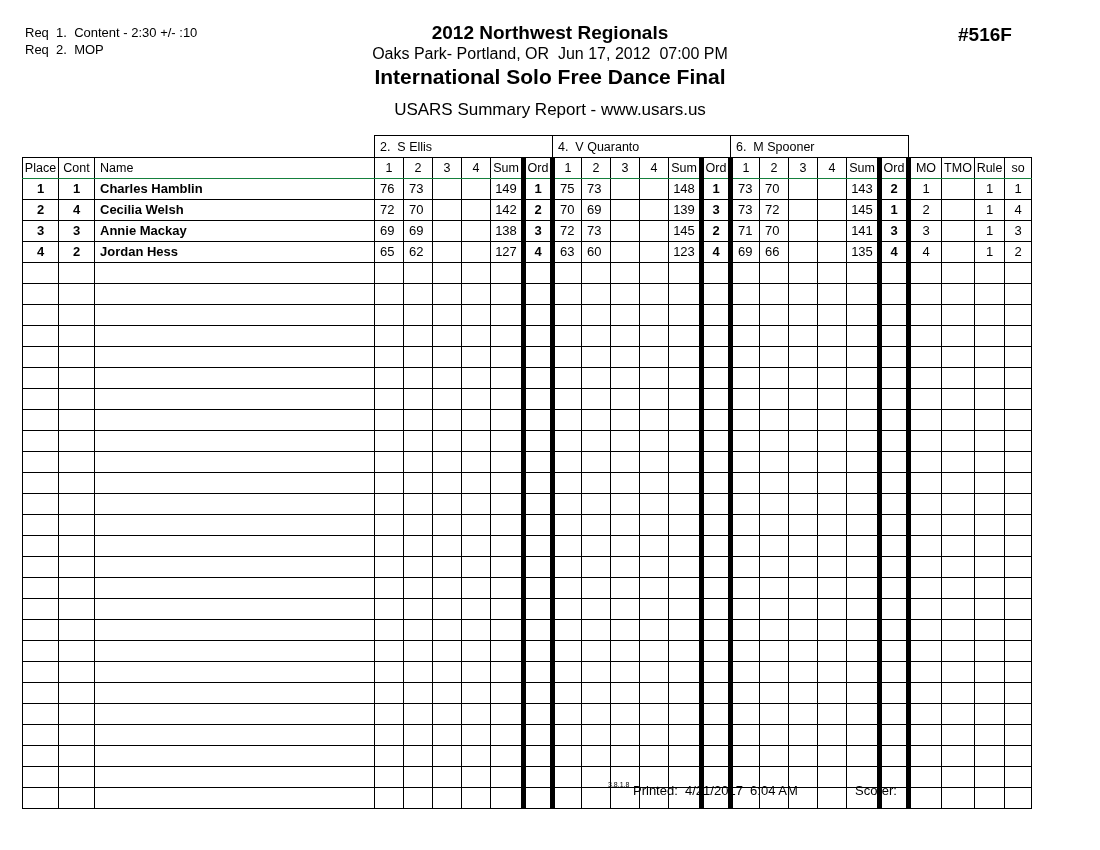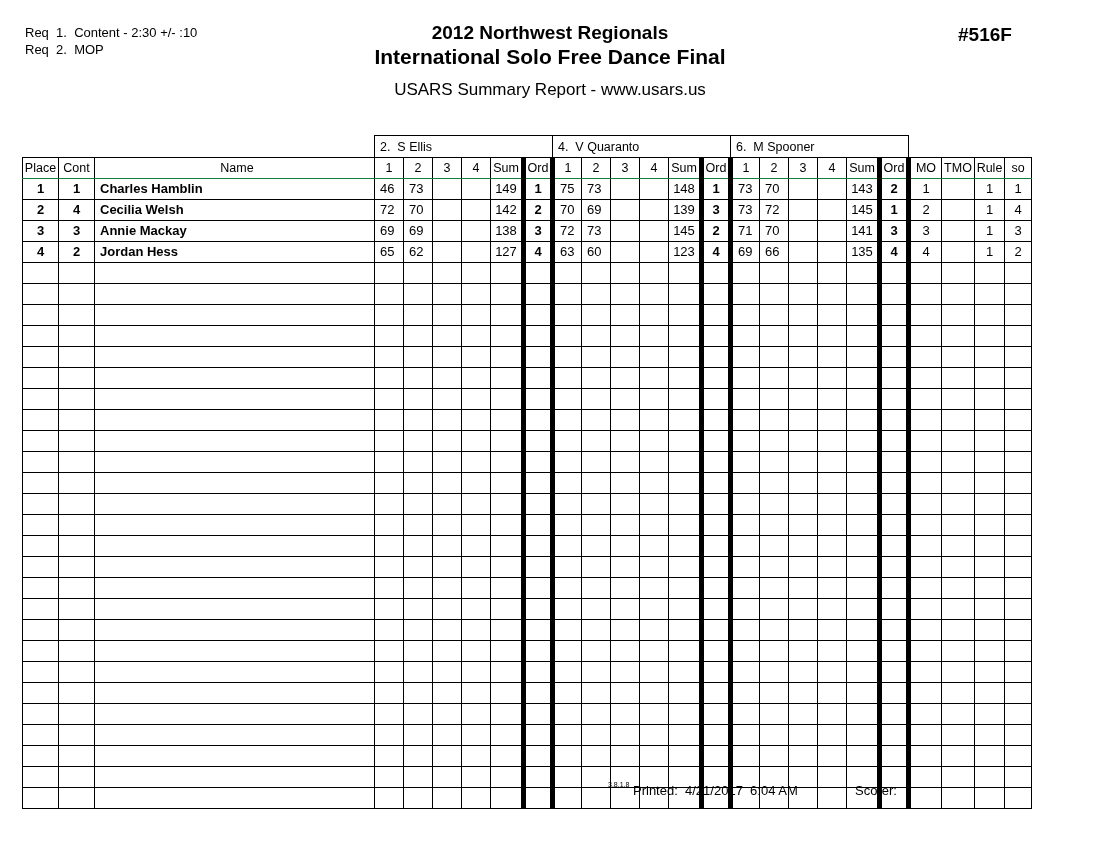--- a/index.html
+++ b/index.html
@@ -22,21 +22,21 @@
   table{border-collapse:collapse;table-layout:fixed;}
   td{
     border:1px solid #000;height:20px;padding:0;font-size:13px;line-height:18px;
     overflow:hidden;white-space:nowrap;vertical-align:middle;
   }
   tr.jr td{height:21px;}
   tr.hr2 td{height:20px;border-bottom:1px solid #15803d;font-size:12.5px;}
   .nb{border:none;background:#fff;}
   .jbox{border:1px solid #000;text-align:left;padding-left:5px;font-size:12.5px;white-space:pre;}
   .c{text-align:center;}
-  .l{text-align:center;padding-left:5px;}
+  .l{text-align:left;padding-left:5px;}
   .b{font-weight:bold;}
   .score{text-align:left;padding-left:5px;}
   .sumc{text-align:center;}
   .ord{border-left:5px solid #000;border-right:5px solid #000;text-align:center;}
   .name{text-align:left;padding-left:5px;}
   
   .footer{position:absolute;left:0;top:781px;width:890px;height:20px;}
   .version{position:absolute;left:608px;top:0;font-size:7px;}
   .printed{position:absolute;left:633px;top:2px;font-size:13px;}
   .scorer{position:absolute;left:855px;top:2px;font-size:13px;}
@@ -44,20 +44,21 @@
 </head>
 <body>
 
 <div class="req-block">
   <div class="pre">Req  1.  Content - 2:30 +/- :10</div>
   <div class="pre">Req  2.  MOP</div>
 </div>
 
 <div class="header-block">
   <div class="title">2012 Northwest Regionals</div>
+  <div class="venue pre">Oaks Park- Portland, OR  Jun 17, 2012  07:00 PM</div>
   <div class="event-title">International Solo Free Dance Final</div>
   <div class="report-line">USARS Summary Report - www.usars.us</div>
 </div>
 
 <div class="event-number">#516F</div>
 
 <div class="table-wrap">
   <table>
     <colgroup>
       <col style="width:36px">
@@ -124,21 +125,21 @@
         <td class="c">TMO</td>
         <td class="c">Rule</td>
         <td class="c">so</td>
       </tr>
     </thead>
     <tbody>
         <tr>
           <td class="c b">1</td>
           <td class="c b">1</td>
           <td class="name b">Charles Hamblin</td>
-          <td class="score">46</td>
+          <td class="score">76</td>
           <td class="score">73</td>
           <td class="score"></td>
           <td class="score"></td>
           <td class="sumc">149</td>
           <td class="ord b">1</td>
           <td class="score">75</td>
           <td class="score">73</td>
           <td class="score"></td>
           <td class="score"></td>
           <td class="sumc">148</td>

